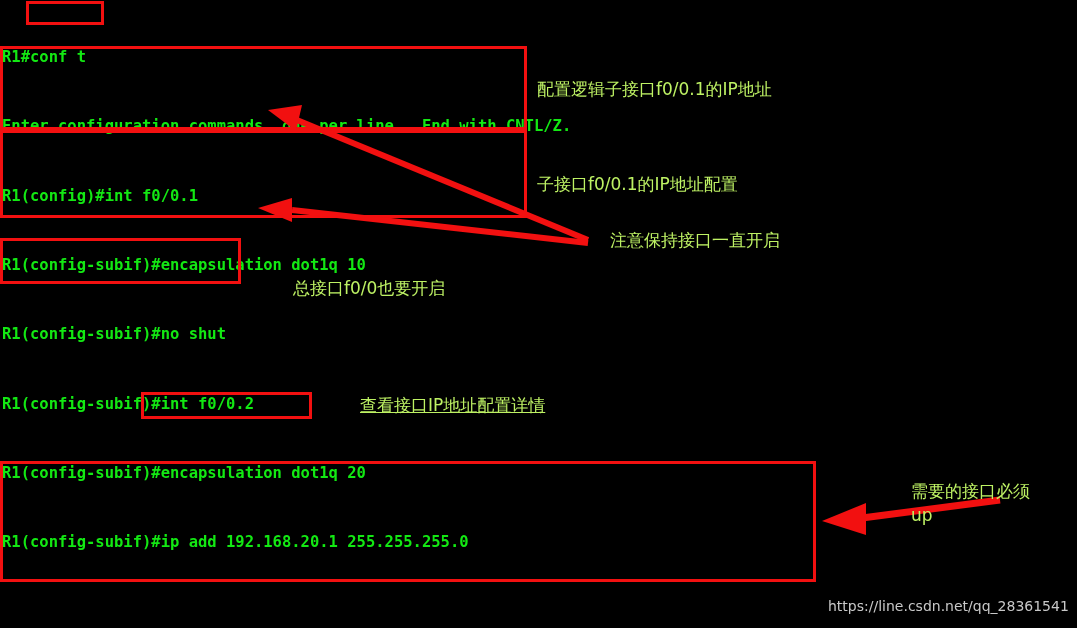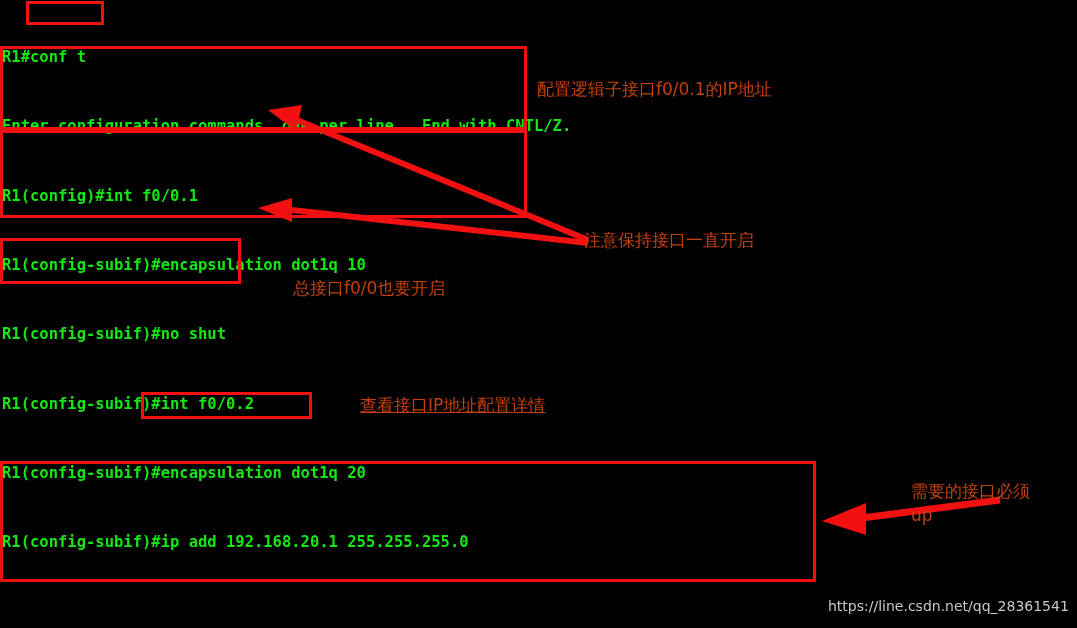--- a/index.html
+++ b/index.html
@@ -21,21 +21,21 @@
     color:#13e813;
     white-space:pre;
     letter-spacing:0px;
     z-index:2;
   }
   #term .ln{height:23.1px;padding-left:2px;}
 
   
   .ann{
     position:absolute;
-    color:#c2410c;
+    color:#bef264;
     font-family:"DejaVu Sans","Liberation Sans",sans-serif;
     font-size:17px;
     line-height:24px;
     white-space:pre-wrap;
     z-index:5;
   }
   .box{
     position:absolute;
     border:3px solid #f21010;
     box-sizing:border-box;
@@ -106,21 +106,22 @@
       <path d="M 258,208 L 292,198 L 292,222 Z" fill="#f21010"></path>
     </g>
 
     <g>
       <path d="M 1000,500 L 862,518" stroke="#f21010" stroke-width="7" fill="none"></path>
       <path d="M 822,521 L 866,503 L 866,535 Z" fill="#f21010"></path>
     </g>
   </svg>
 
   <div class="ann" style="left:537px; top:77px;">配置逻辑子接口f0/0.1的IP地址</div>
-  <div class="ann" style="left:584px; top:228px;">注意保持接口一直开启</div>
+  <div class="ann" style="left:537px; top:172px;">子接口f0/0.1的IP地址配置</div>
+  <div class="ann" style="left:610px; top:228px;">注意保持接口一直开启</div>
   <div class="ann" style="left:293px; top:256px;margin-top:20px;">总接口f0/0也要开启</div>
   <div class="ann" style="left:360px; top:393px;text-decoration:underline;">查看接口IP地址配置详情</div>
   <div class="ann" style="left:911px; top:479px; width:160px;">需要的接口必须
 up</div>
 
   <div class="wm" style="left:828px; top:598px;">https://line.csdn.net/qq_28361541</div>
 
 </div>
 
 </body></html>

